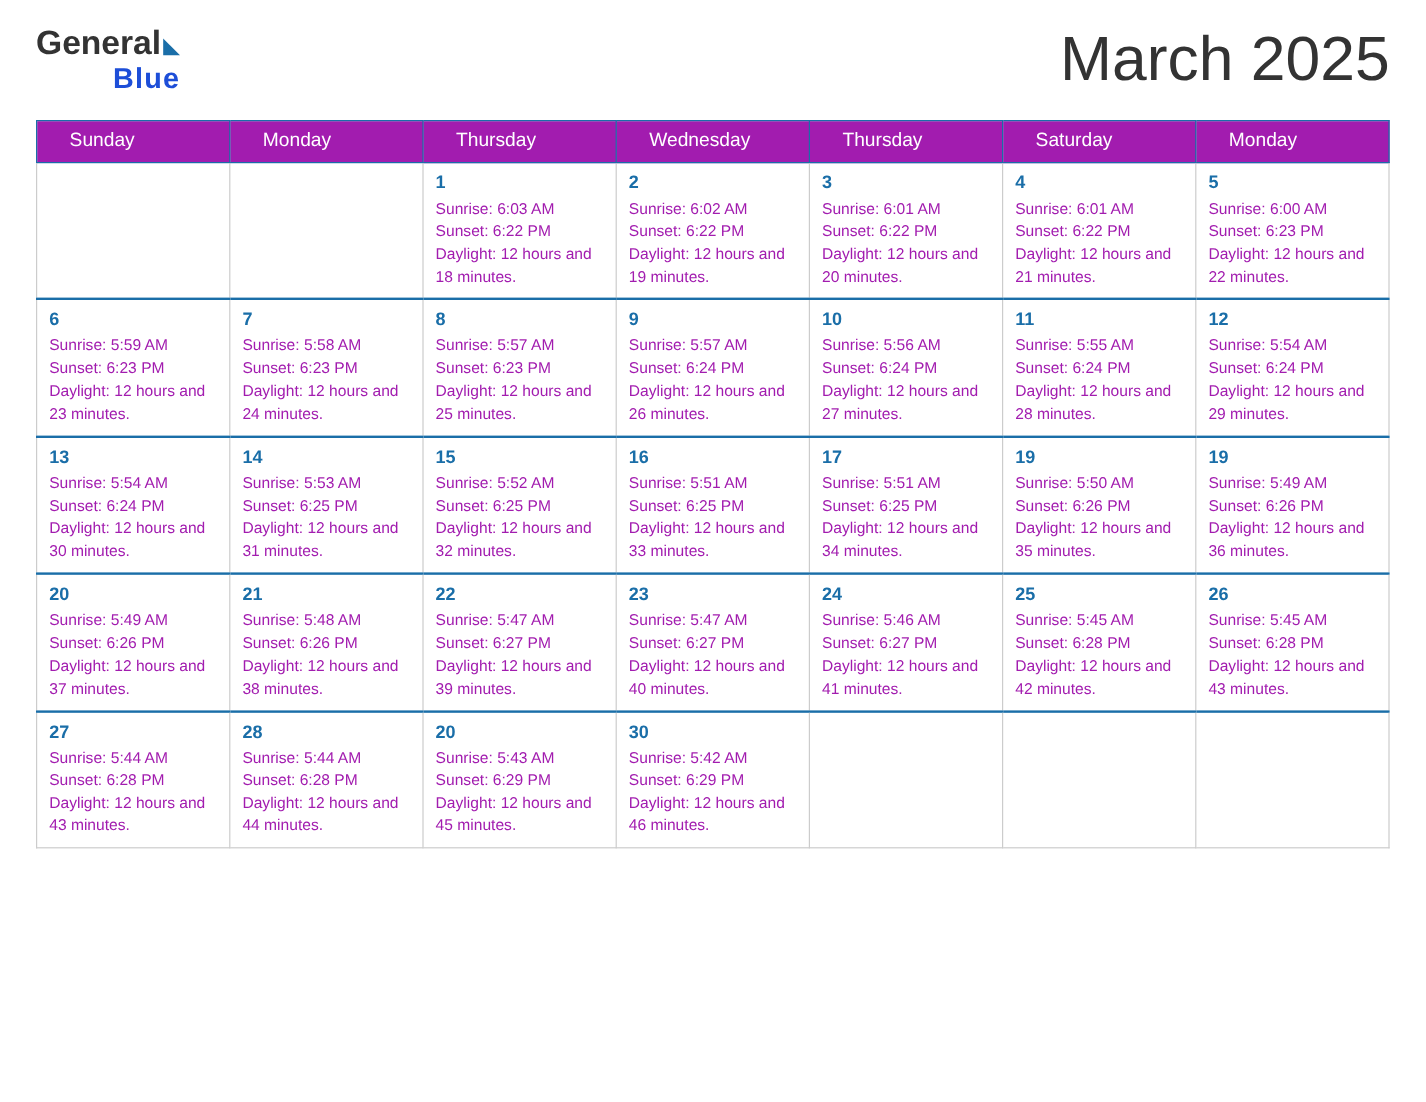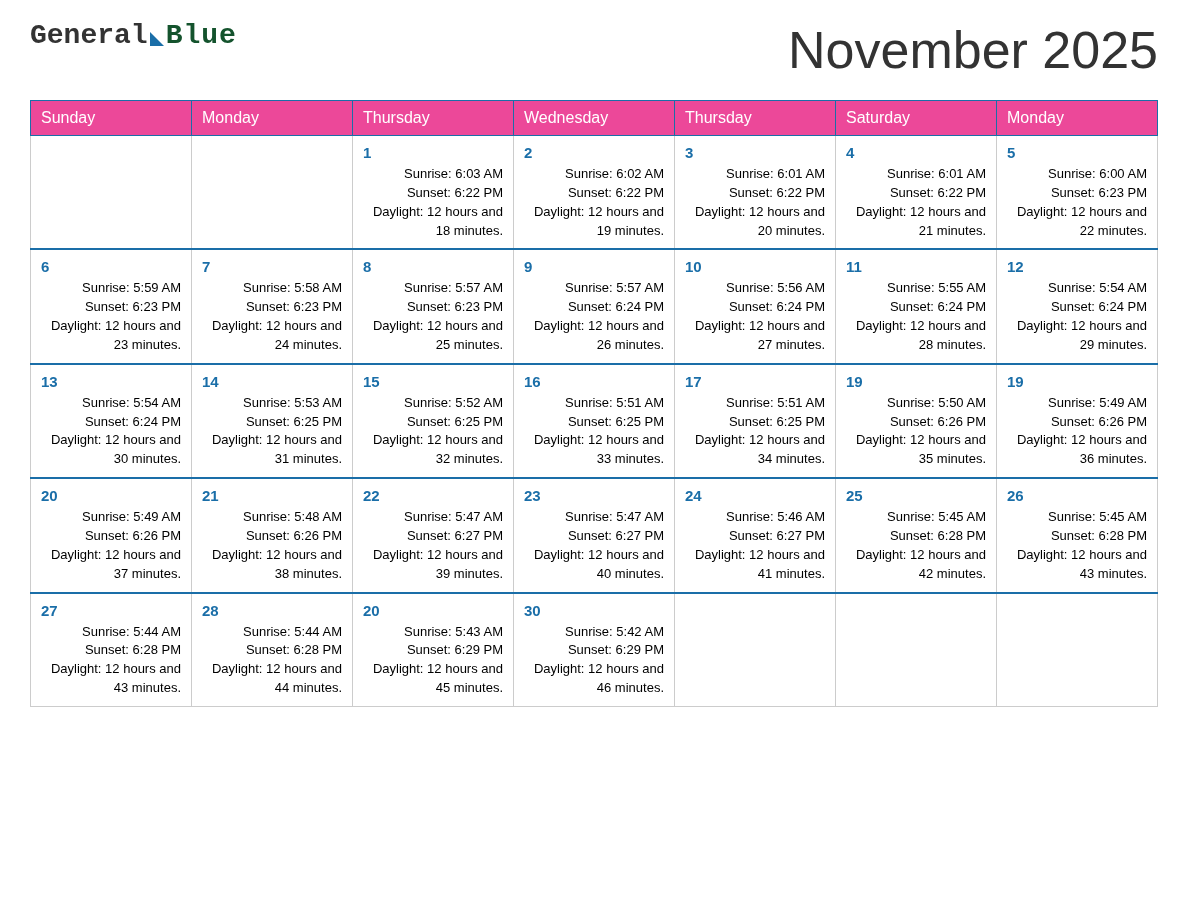--- a/index.html
+++ b/index.html
@@ -12,23 +12,22 @@
       min-height: 918px;
     }
     .header {
       display: flex;
       justify-content: space-between;
       align-items: flex-start;
       margin-bottom: 20px;
     }
     .logo {
       display: flex;
-      flex-direction: row;
+      flex-direction: column;
       align-items: flex-end;
-      font-family: Liberation Mono, monospace;
     }
     .logo-general {
       font-size: 28px;
       font-weight: bold;
       color: #333;
     }
     .logo-arrow {
       width: 0;
       height: 0;
       border-left: 14px solid #1a6ea8;
@@ -52,23 +51,23 @@
     .location-title {
       font-size: 22px;
       color: #333;
     }
     .calendar {
       width: 100%;
       border-collapse: collapse;
       border: 1px solid #999;
     }
     .calendar th {
-      background-color: #ec4899;
+      background-color: #a21caf;
       color: #fff;
-      padding: 8px 10px;
+      padding: 8px 27px;
       text-align: left;
       font-size: 16px;
       font-weight: normal;
       border: 1px solid #1a6ea8;
     }
     .calendar td {
       vertical-align: top;
       padding: 8px 10px;
       border: 1px solid #ccc;
       width: 14.28%;
@@ -80,43 +79,42 @@
       background: #fff;
     }
     .day-number {
       font-size: 15px;
       font-weight: bold;
       color: #1a6ea8;
       margin-bottom: 4px;
     }
     .day-info {
       font-size: 13px;
-      color: #000000;
+      color: #a21caf;
       line-height: 1.45;
-      text-align: right;
     }
     .row-separator td {
       border-top: 2px solid #1a6ea8;
     }
   </style>
 </head>
 <body>
 
 <div class="header">
   <div class="logo">
     <div class="logo-line">
       <span class="logo-general">General</span>
       <div class="logo-arrow"></div>
     </div>
     <div style="display:flex; align-items:center; margin-left:2px;">
-      <span style="font-size:28px; font-weight:bold; color:#14532d; letter-spacing:1px;">Blue</span>
+      <span style="font-size:24px; font-weight:bold; color:#1d4ed8; letter-spacing:1px;">Blue</span>
     </div>
   </div>
   <div class="title-block">
-    <div class="month-title">November 2025</div>
+    <div class="month-title">March 2025</div>
   </div>
 </div>
 
 <table class="calendar">
   <thead>
     <tr>
       <th>Sunday</th>
       <th>Monday</th>
       <th>Thursday</th>
       <th>Wednesday</th>

